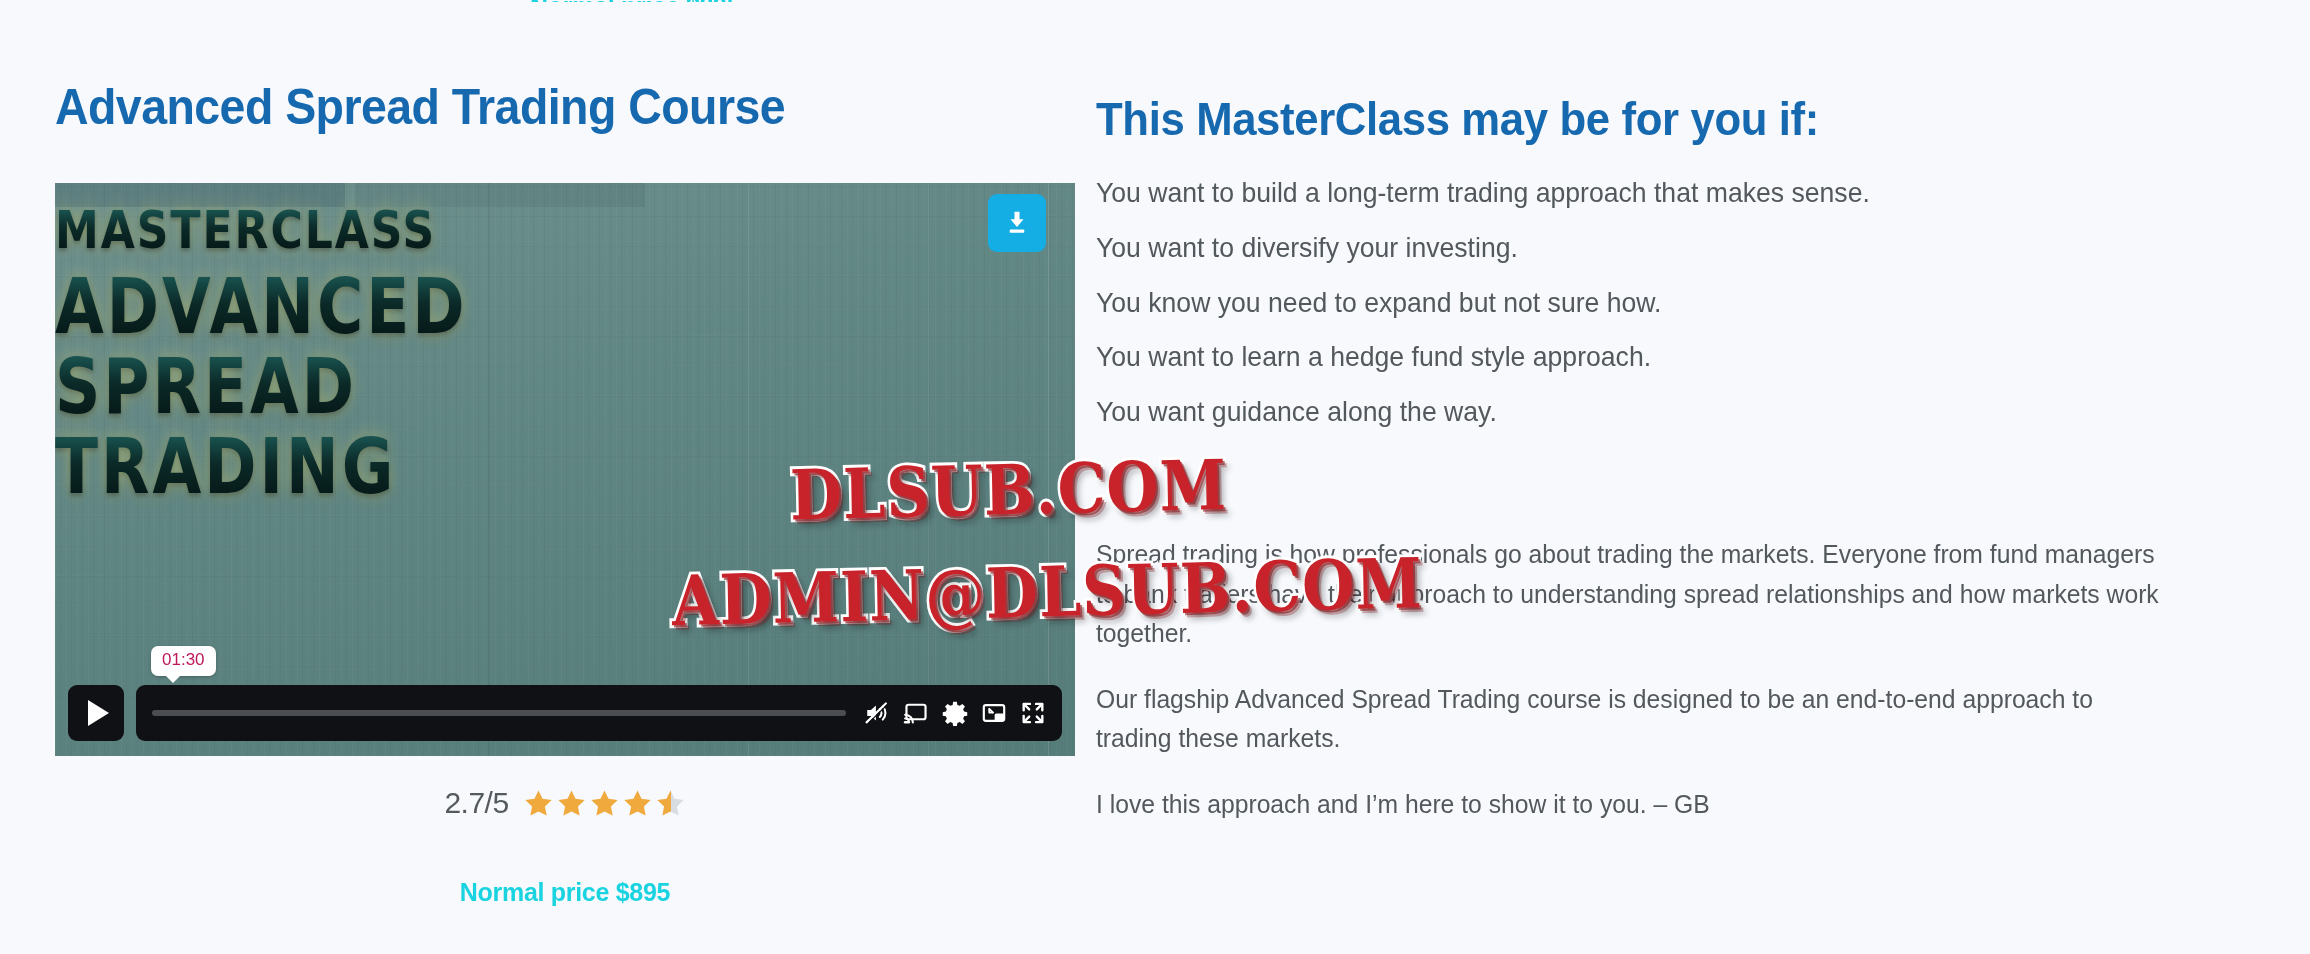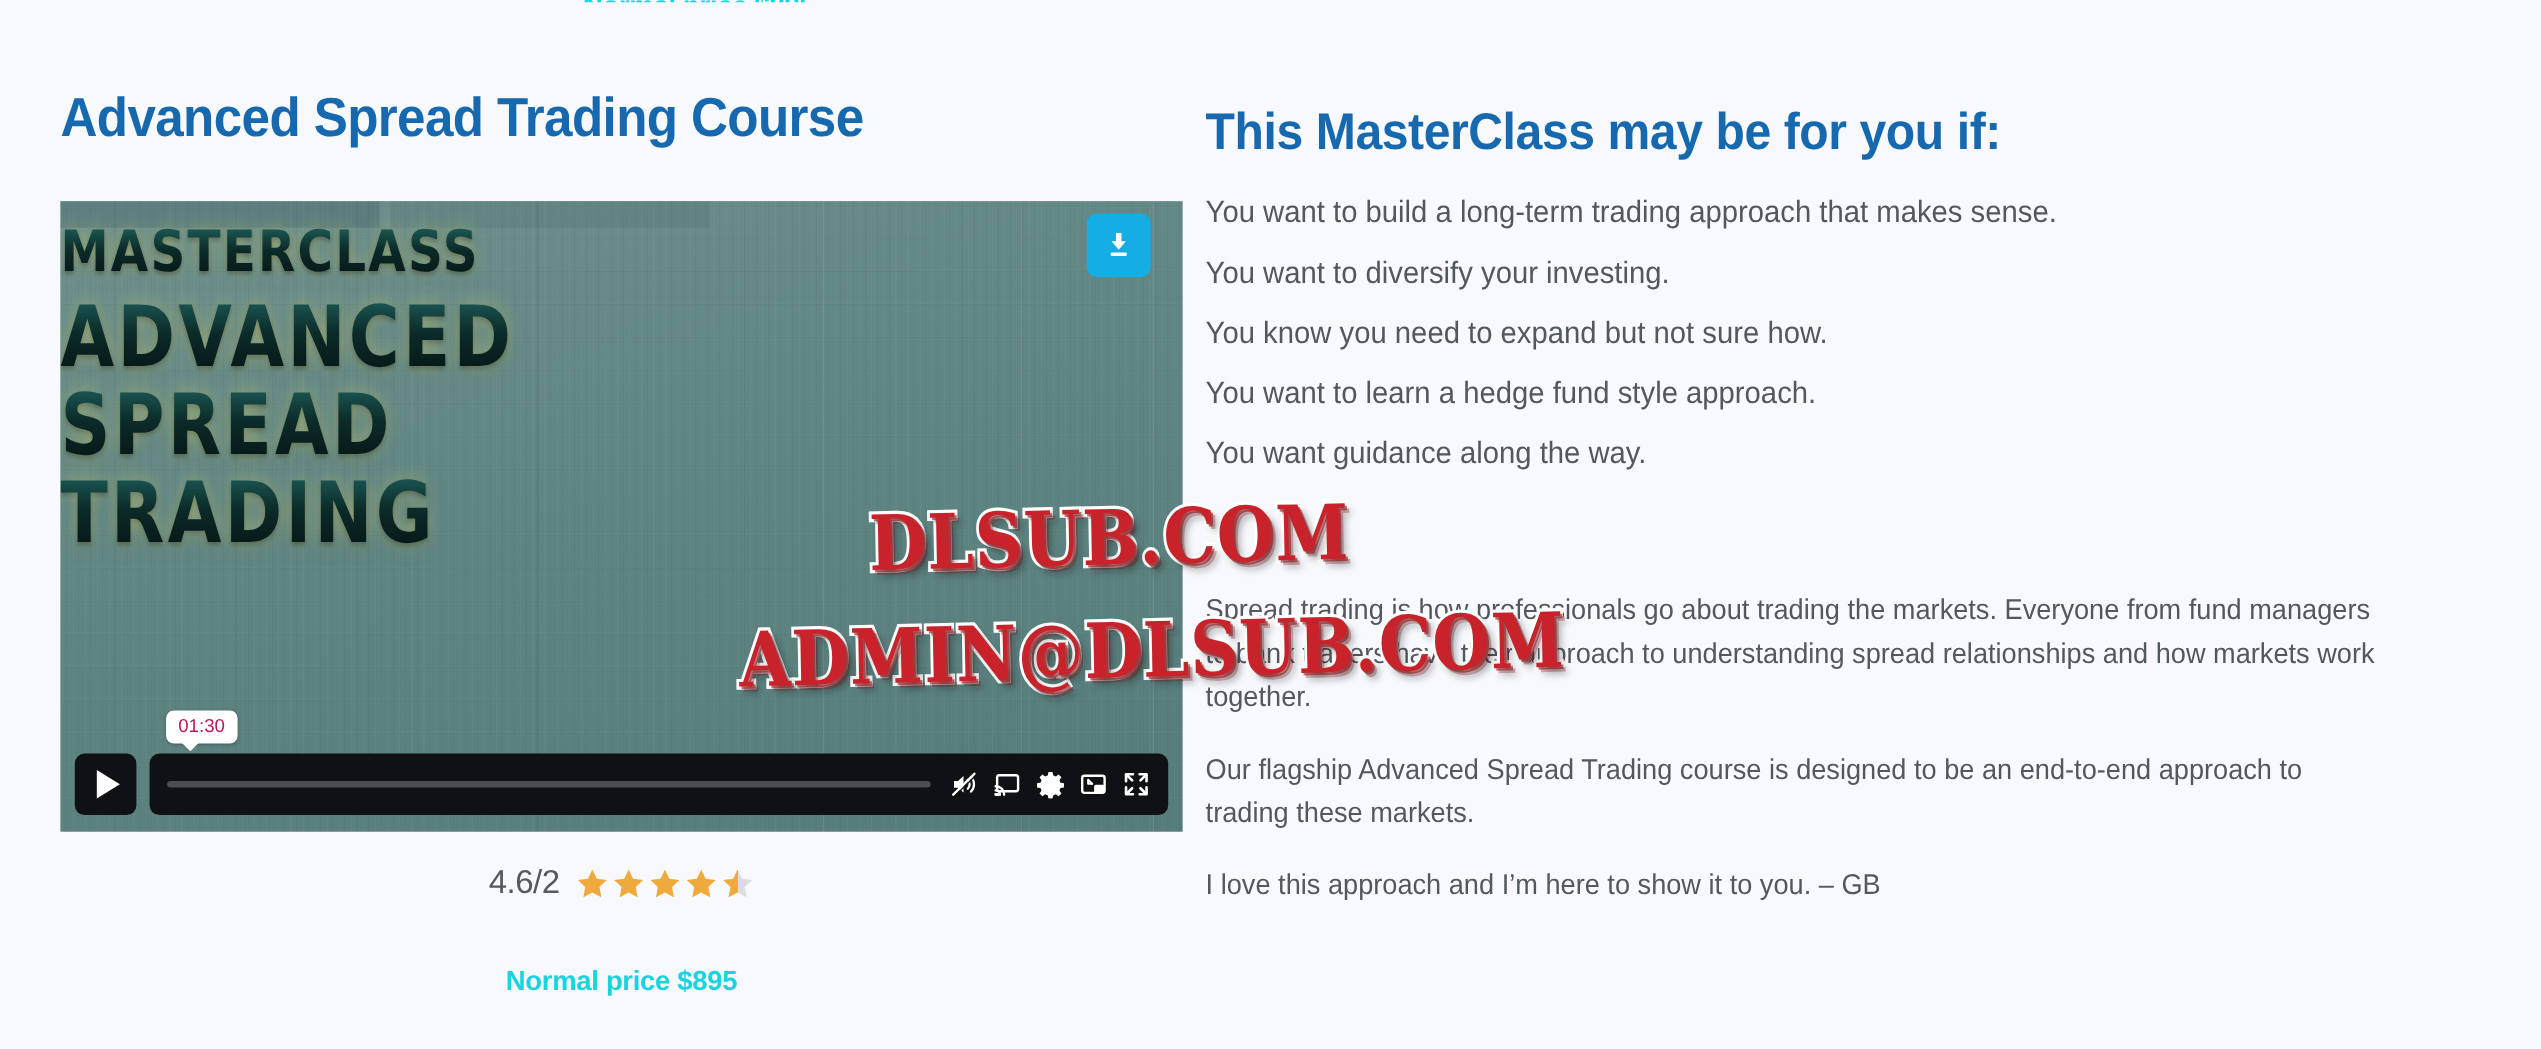--- a/index.html
+++ b/index.html
@@ -420,21 +420,21 @@
           <svg width="26" height="26" viewBox="0 0 24 24">
             <path d="M3.4 9.4V3.6h5.8M20.6 9.4V3.6h-5.8M3.4 14.6v5.8h5.8M20.6 14.6v5.8h-5.8" stroke="#ffffff" stroke-width="2.2" fill="none" stroke-linecap="round" stroke-linejoin="round"></path>
             <path d="M3.9 4.1l4.6 4.6M20.1 4.1l-4.6 4.6M3.9 19.9l4.6-4.6M20.1 19.9l-4.6-4.6" stroke="#ffffff" stroke-width="2.2" stroke-linecap="round"></path>
           </svg>
 
         </div>
       </div>
     </div>
 
     <div class="rating-row">
-      <div class="rating-score">4.6/2</div>
+      <div class="rating-score">2.7/5</div>
       <div class="stars">
         <svg width="31" height="31" viewBox="0 0 24 24">
           <path d="M12 1.9l3.1 6.5 7.1.95-5.2 4.95 1.3 7.05L12 18.1l-6.3 3.25 1.3-7.05L1.8 9.35l7.1-.95z" fill="#f0a93c"></path>
         </svg>
         <svg width="31" height="31" viewBox="0 0 24 24">
           <path d="M12 1.9l3.1 6.5 7.1.95-5.2 4.95 1.3 7.05L12 18.1l-6.3 3.25 1.3-7.05L1.8 9.35l7.1-.95z" fill="#f0a93c"></path>
         </svg>
         <svg width="31" height="31" viewBox="0 0 24 24">
           <path d="M12 1.9l3.1 6.5 7.1.95-5.2 4.95 1.3 7.05L12 18.1l-6.3 3.25 1.3-7.05L1.8 9.35l7.1-.95z" fill="#f0a93c"></path>
         </svg>

